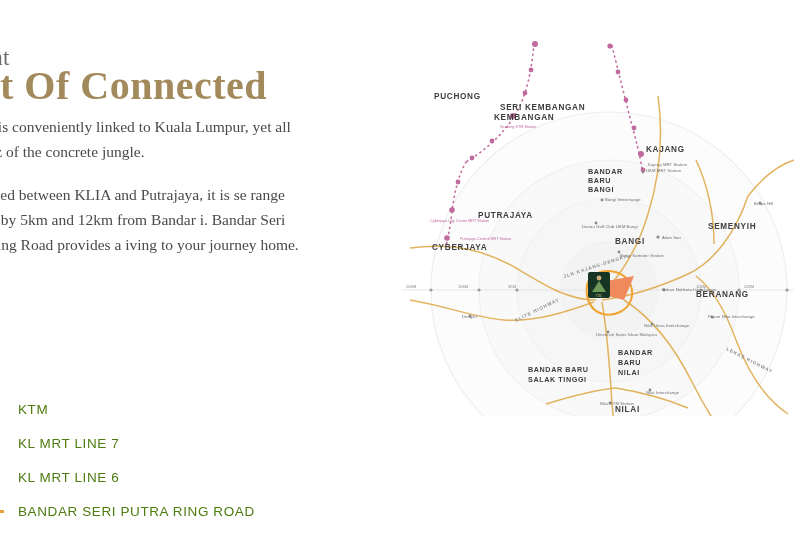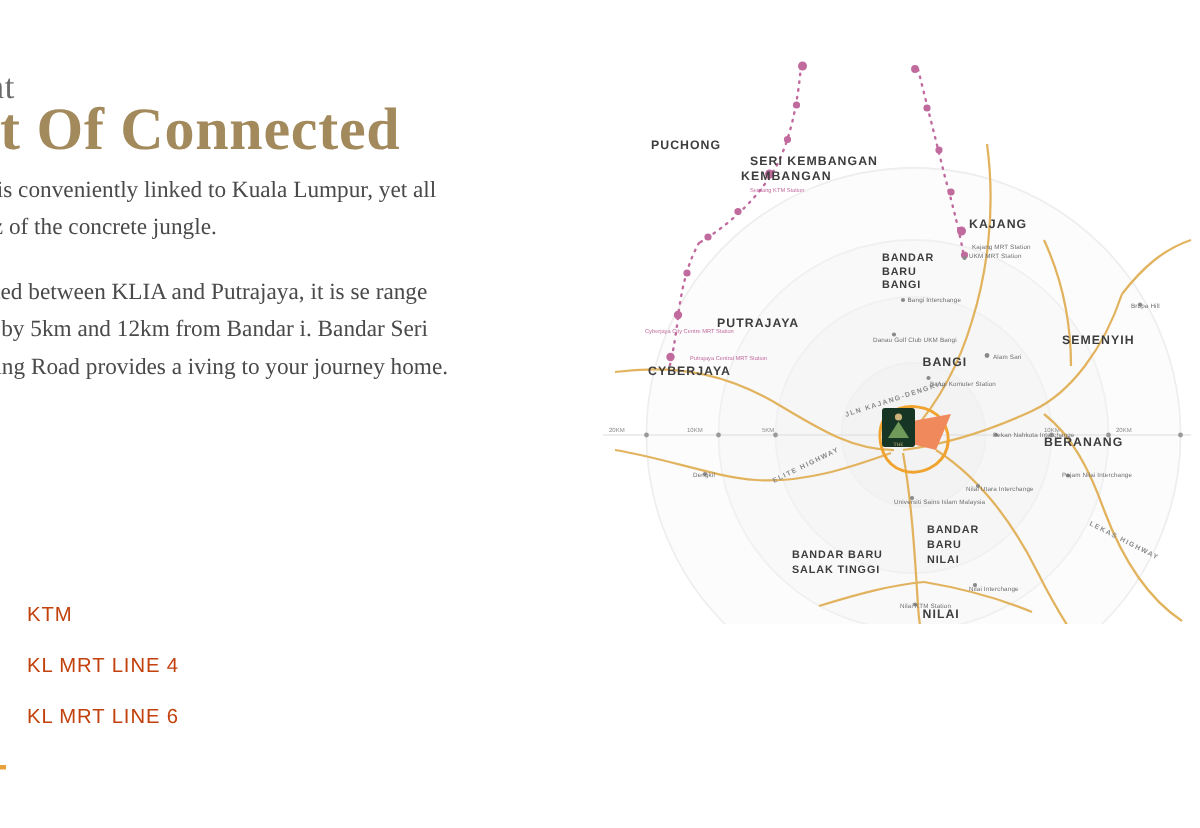--- a/index.html
+++ b/index.html
@@ -71,21 +71,21 @@
     width: 64px;
     height: 4px;
     margin-right: 14px;
     flex: 0 0 auto;
     position: relative;
   }
   .legend-label {
     font-family: "Liberation Sans", sans-serif;
     font-size: 13.5px;
     letter-spacing: 0.6px;
-    color: #c2410c;
+    color: #4d7c0f;
     white-space: nowrap;
   }
 
   
   .map-panel {
     position: absolute;
     left: 396px;
     top: 0;
     width: 404px;
     height: 416px;
@@ -130,34 +130,35 @@
       <div class="legend-label">KTM</div>
     </div>
     <div class="legend-row">
       <div class="legend-swatch">
         
         
         
         
         
       </div>
-      <div class="legend-label">KL MRT LINE 4</div>
+      <div class="legend-label">KL MRT LINE 7</div>
     </div>
     <div class="legend-row">
       <div class="legend-swatch">
         
         
         
         
         
       </div>
       <div class="legend-label">KL MRT LINE 6</div>
     </div>
     <div class="legend-row">
       <div class="legend-swatch" style="background:#e8a13a;height:3px"></div>
+      <div class="legend-label">BANDAR SERI PUTRA RING ROAD</div>
     </div>
   </div>
 </div>
 
 <div class="map-panel">
   <svg width="404" height="552" viewBox="0 0 404 552" xmlns="http://www.w3.org/2000/svg">
 
     <g>
       <circle cx="213" cy="290" r="178" fill="none" stroke="#ededed" stroke-width="1.2"></circle>
       <circle cx="213" cy="290" r="130" fill="none" stroke="#ededed" stroke-width="1.2"></circle>

